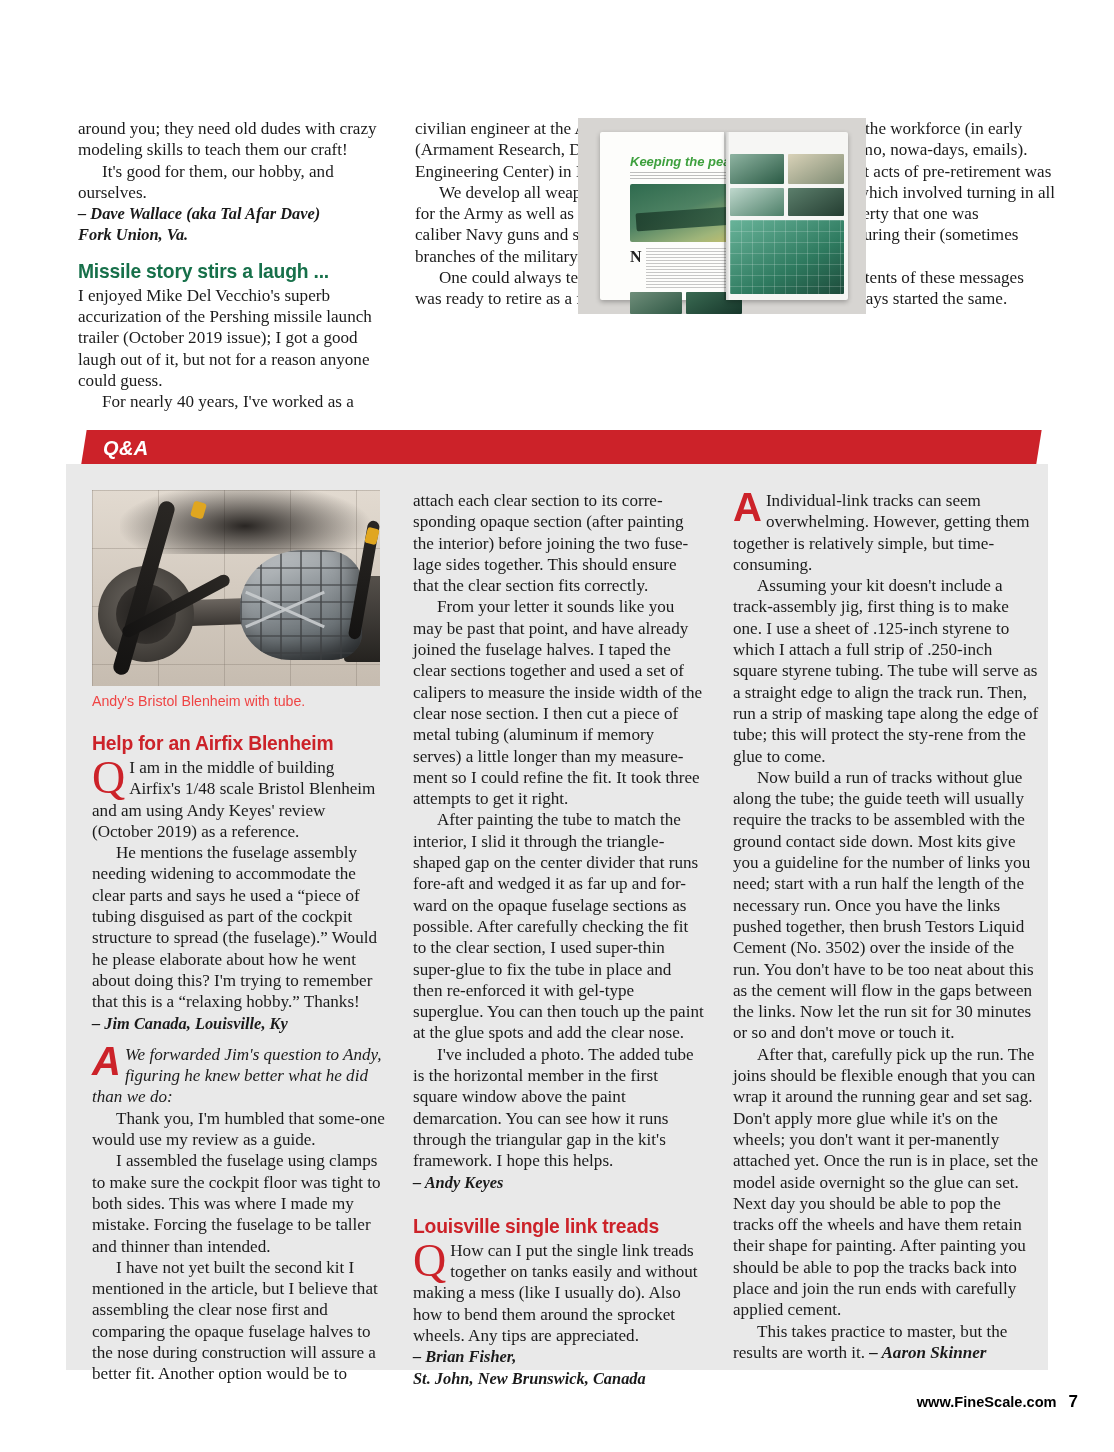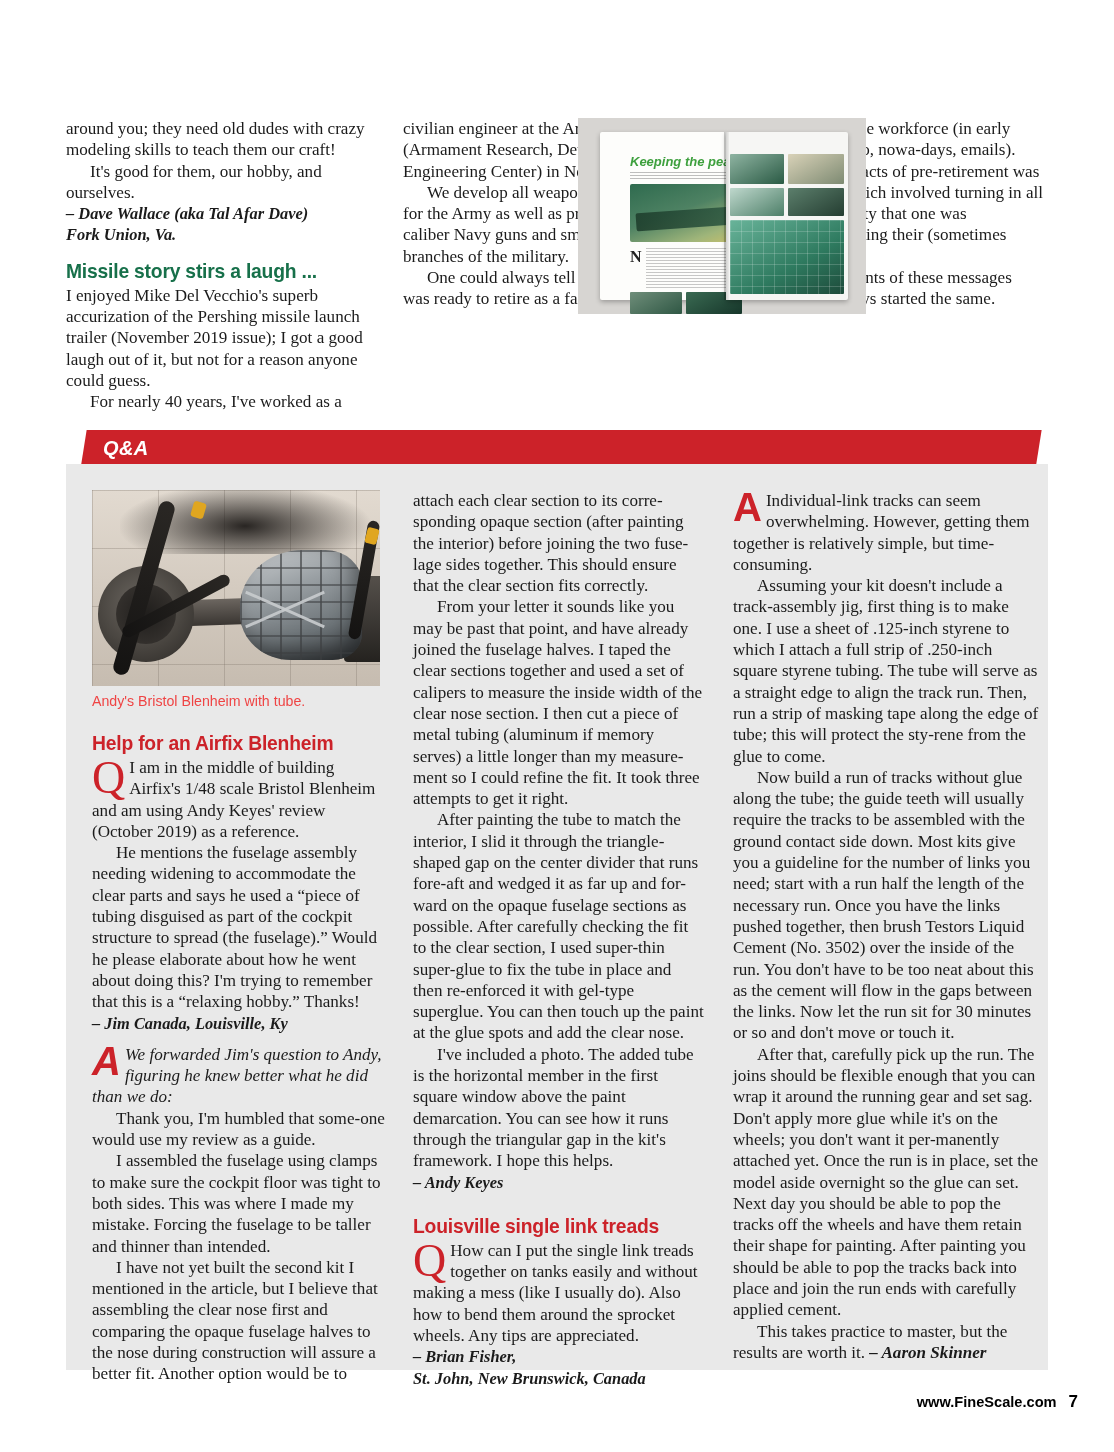--- a/index.html
+++ b/index.html
@@ -12,21 +12,21 @@
     height: 1452px;
     position: relative;
     font-family: "Liberation Serif", serif;
     color: #1a1a1a;
     overflow: hidden;
   }
 
   
   .letters-section {
     position: absolute;
-    left: 66px;
+    left: 78px;
     top: 118px;
     width: 982px;
     height: 300px;
   }
   .col {
     position: absolute;
     top: 0;
   }
   .col-1 { left: 0px;   width: 311px; }
   .col-2 { left: 337px; width: 305px; }
@@ -344,21 +344,21 @@
 
   <div class="col col-1">
     <div class="body-text">
       <p>around you; they need old dudes with crazy modeling skills to teach them our craft!</p>
       <p class="indent">It's good for them, our hobby, and ourselves.</p>
       <p class="sig">– Dave Wallace (aka Tal Afar Dave)</p>
       <p class="sig">Fork Union, Va.</p>
     </div>
     <div class="head-green">Missile story stirs a laugh ...</div>
     <div class="body-text">
-      <p>I enjoyed Mike Del Vecchio's superb accurization of the Pershing missile launch trailer (November 2019 issue); I got a good laugh out of it, but not for a reason anyone could guess.</p>
+      <p>I enjoyed Mike Del Vecchio's superb accurization of the Pershing missile launch trailer (October 2019 issue); I got a good laugh out of it, but not for a reason anyone could guess.</p>
       <p class="indent">For nearly 40 years, I've worked as a</p>
     </div>
   </div>
 
   <div class="col col-2">
     <div class="body-text">
       <p>civilian engineer at the Army's ARDEC (Armament Research, Development and Engineering Center) in New Jersey.</p>
       <p class="indent">We develop all weapons and muni-tions for the Army as well as projectiles for large-caliber Navy guns and small arms for all branches of the military.</p>
       <p class="indent">One could always tell when someone was ready to retire as a familiar message</p>
     </div>

